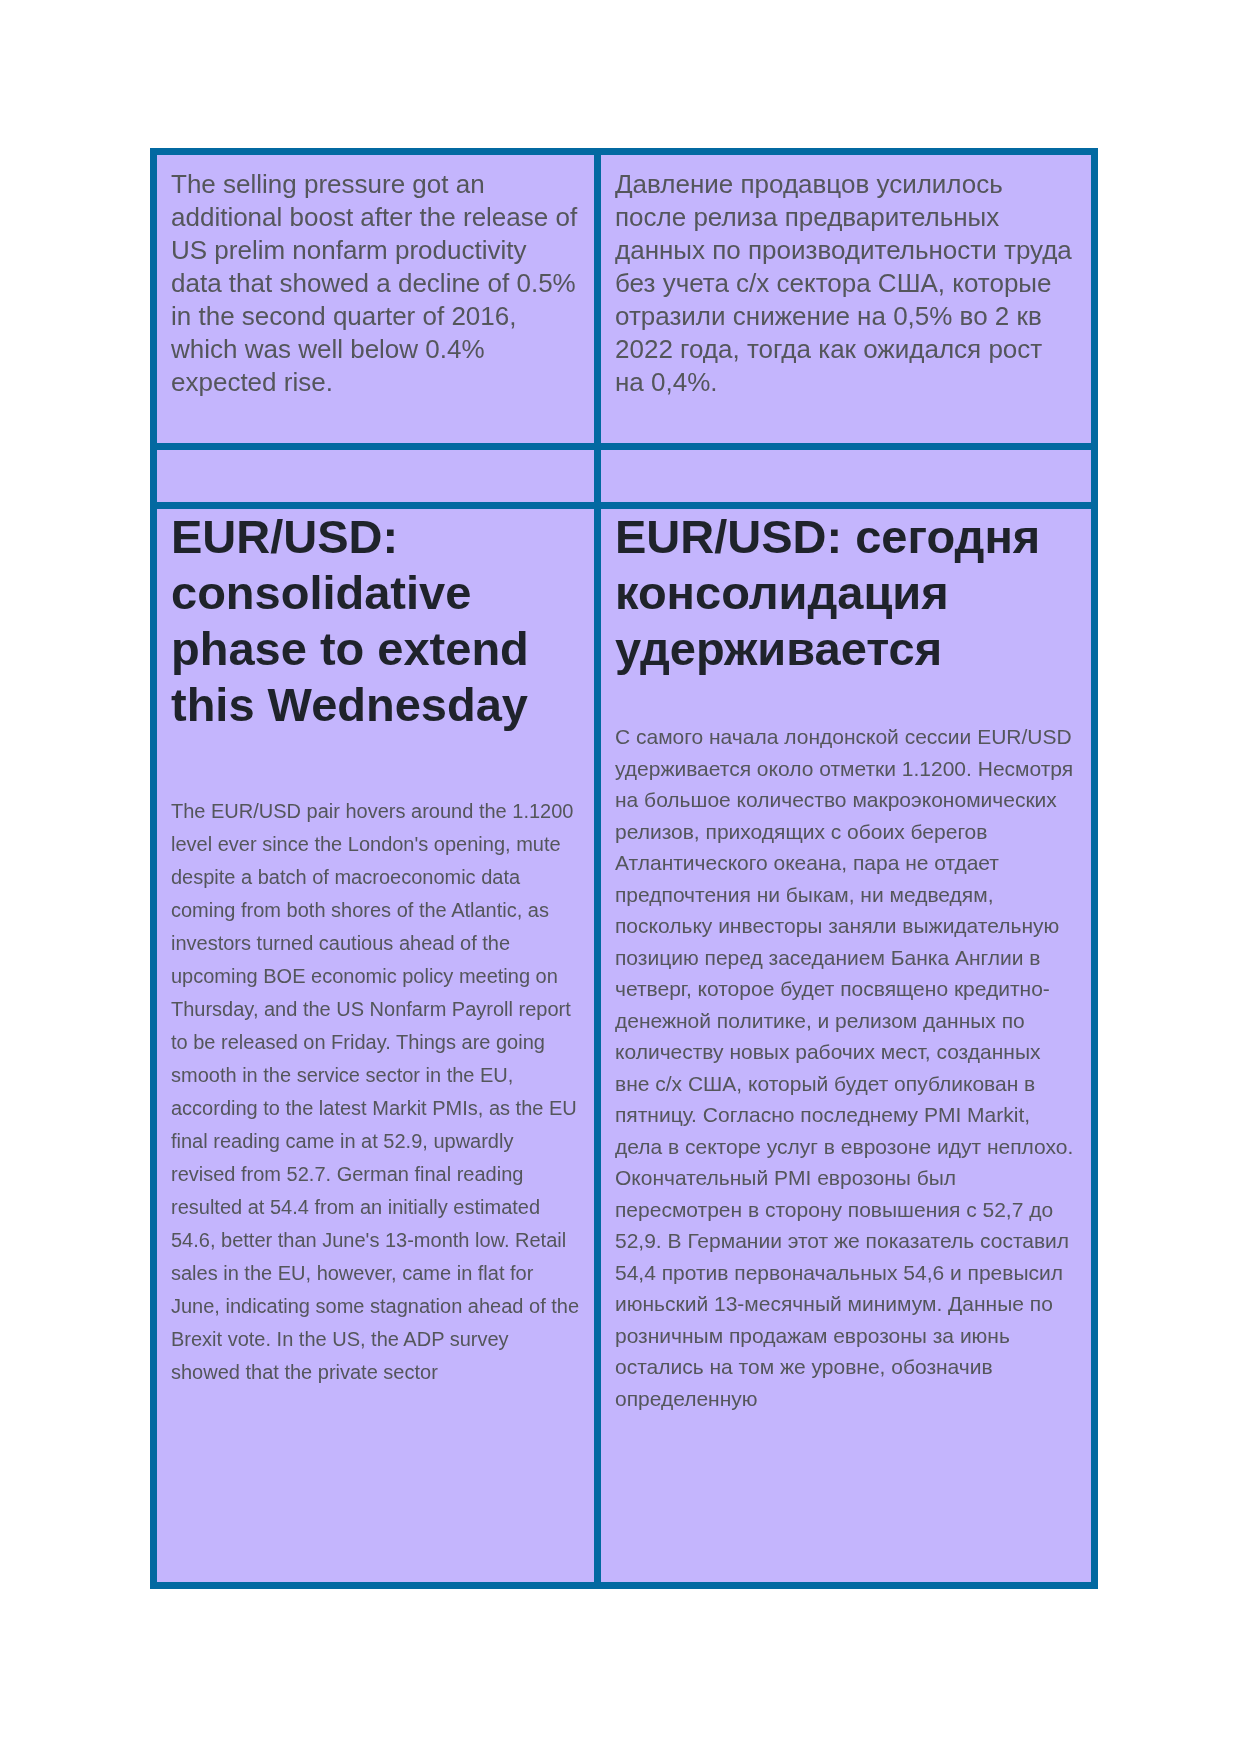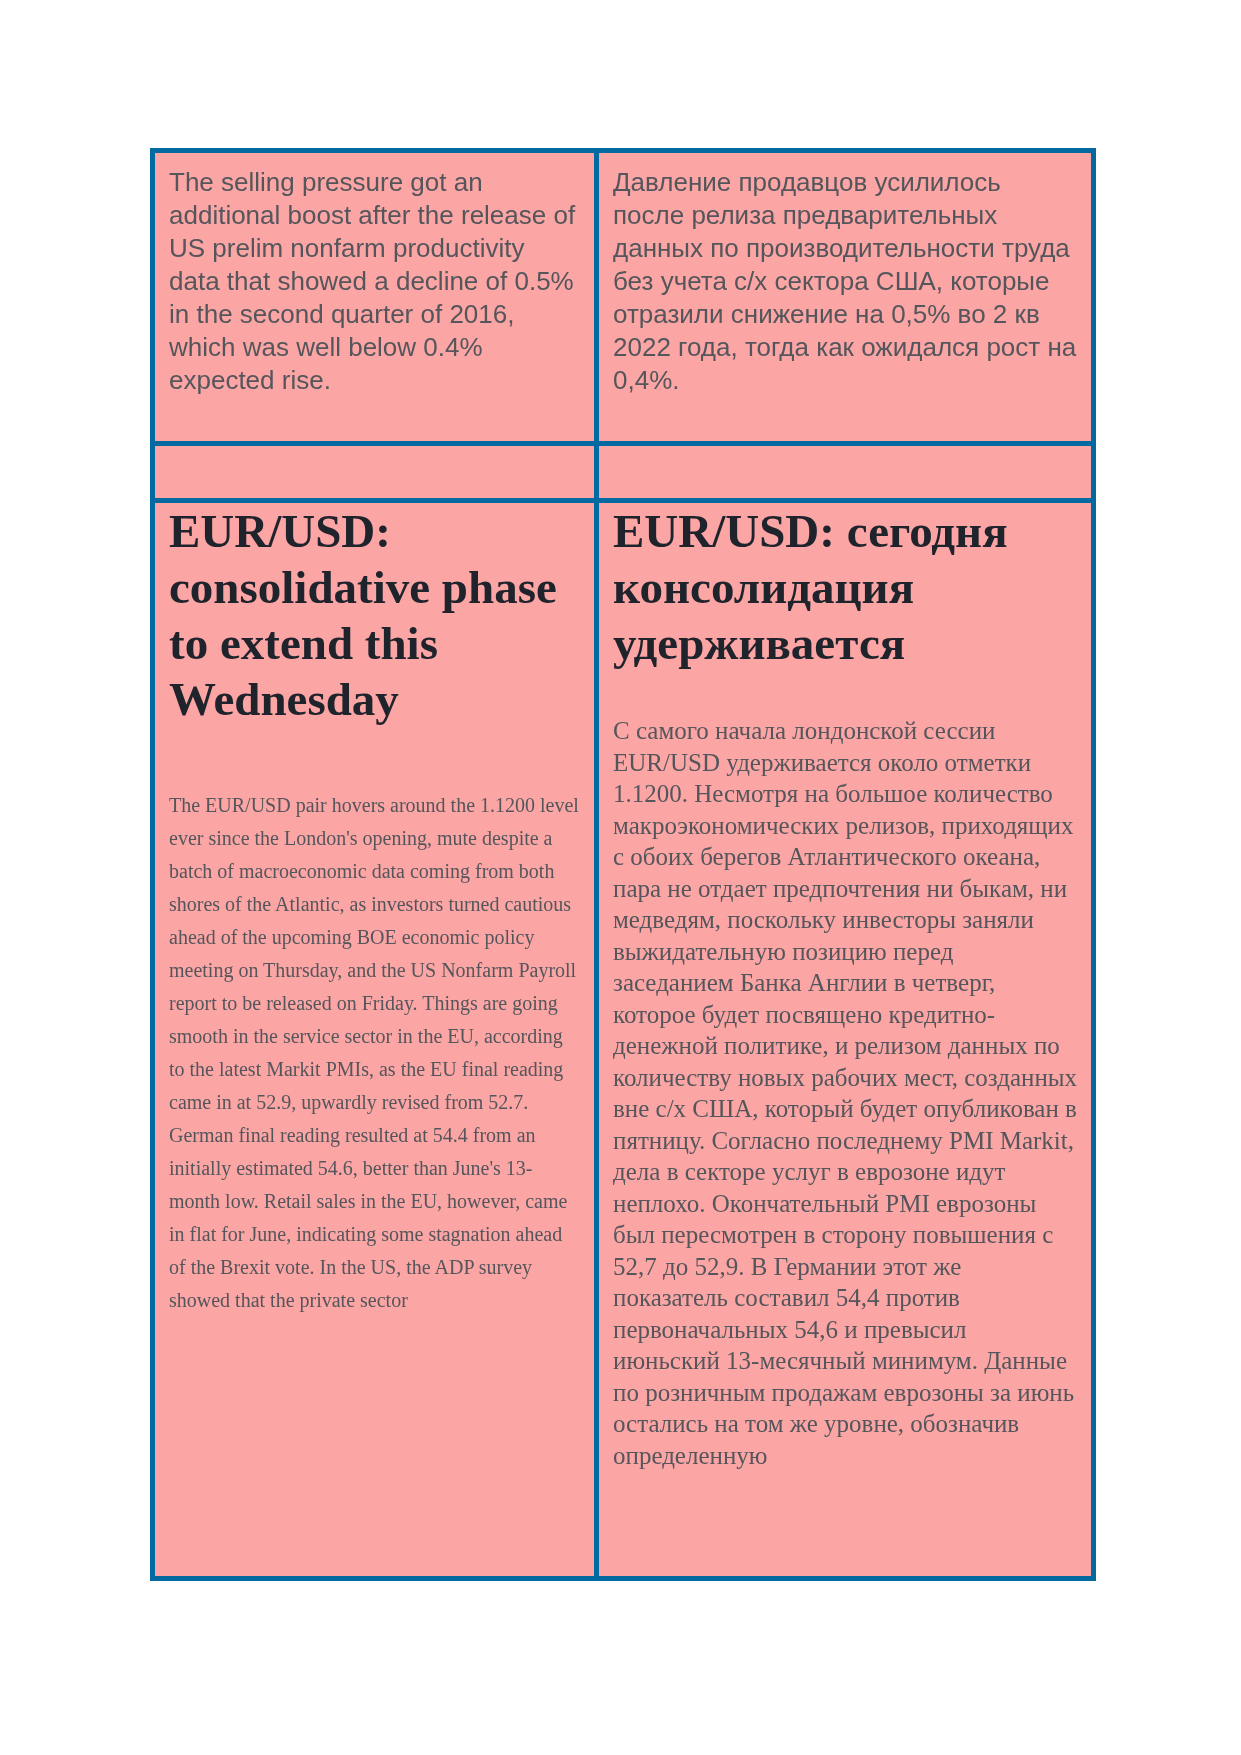--- a/index.html
+++ b/index.html
@@ -19,45 +19,45 @@
     position: absolute;
     left: 150px;
     top: 148px;
     width: 941px;
     border-collapse: collapse;
     table-layout: fixed;
   }
   col.c-en { width: 444px; }
   col.c-ru { width: 497px; }
   td.cell {
-    border: 5px solid #0369a1;
+    border: 7px solid #0369a1;
     vertical-align: top;
     padding: 13px 13px 13px 14px;
     color: #54565b;
     font-size: 26px;
     line-height: 33px;
-    background: #fca5a5;
+    background: #c4b5fd;
   }
   tr.row-intro td.cell { padding-bottom: 44px; }
   tr.row-spacer td.cell { height: 52px; padding: 0; }
-  tr.row-article td.cell { height: 1060px; padding-top: 0; font-family: Liberation Serif, serif; }
+  tr.row-article td.cell { height: 1060px; padding-top: 0; }
   .cell-heading {
     margin: 0;
     color: #1f232b;
     font-size: 47px;
     line-height: 56px;
     font-weight: bold;
     letter-spacing: 0;
   }
   .cell-body {
     margin: 0;
     color: #54565b;
   }
   .cell-body.en { margin-top: 62px; font-size: 20px; line-height: 33px; }
-  .cell-body.ru { margin-top: 44px; font-size: 25px; line-height: 31.5px; }
+  .cell-body.ru { margin-top: 44px; font-size: 21px; line-height: 31.5px; }
 </style>
 </head>
 <body>
 
 <div class="page">
   <table class="doc-table">
     <colgroup>
       <col class="c-en">
       <col class="c-ru">
     </colgroup>

